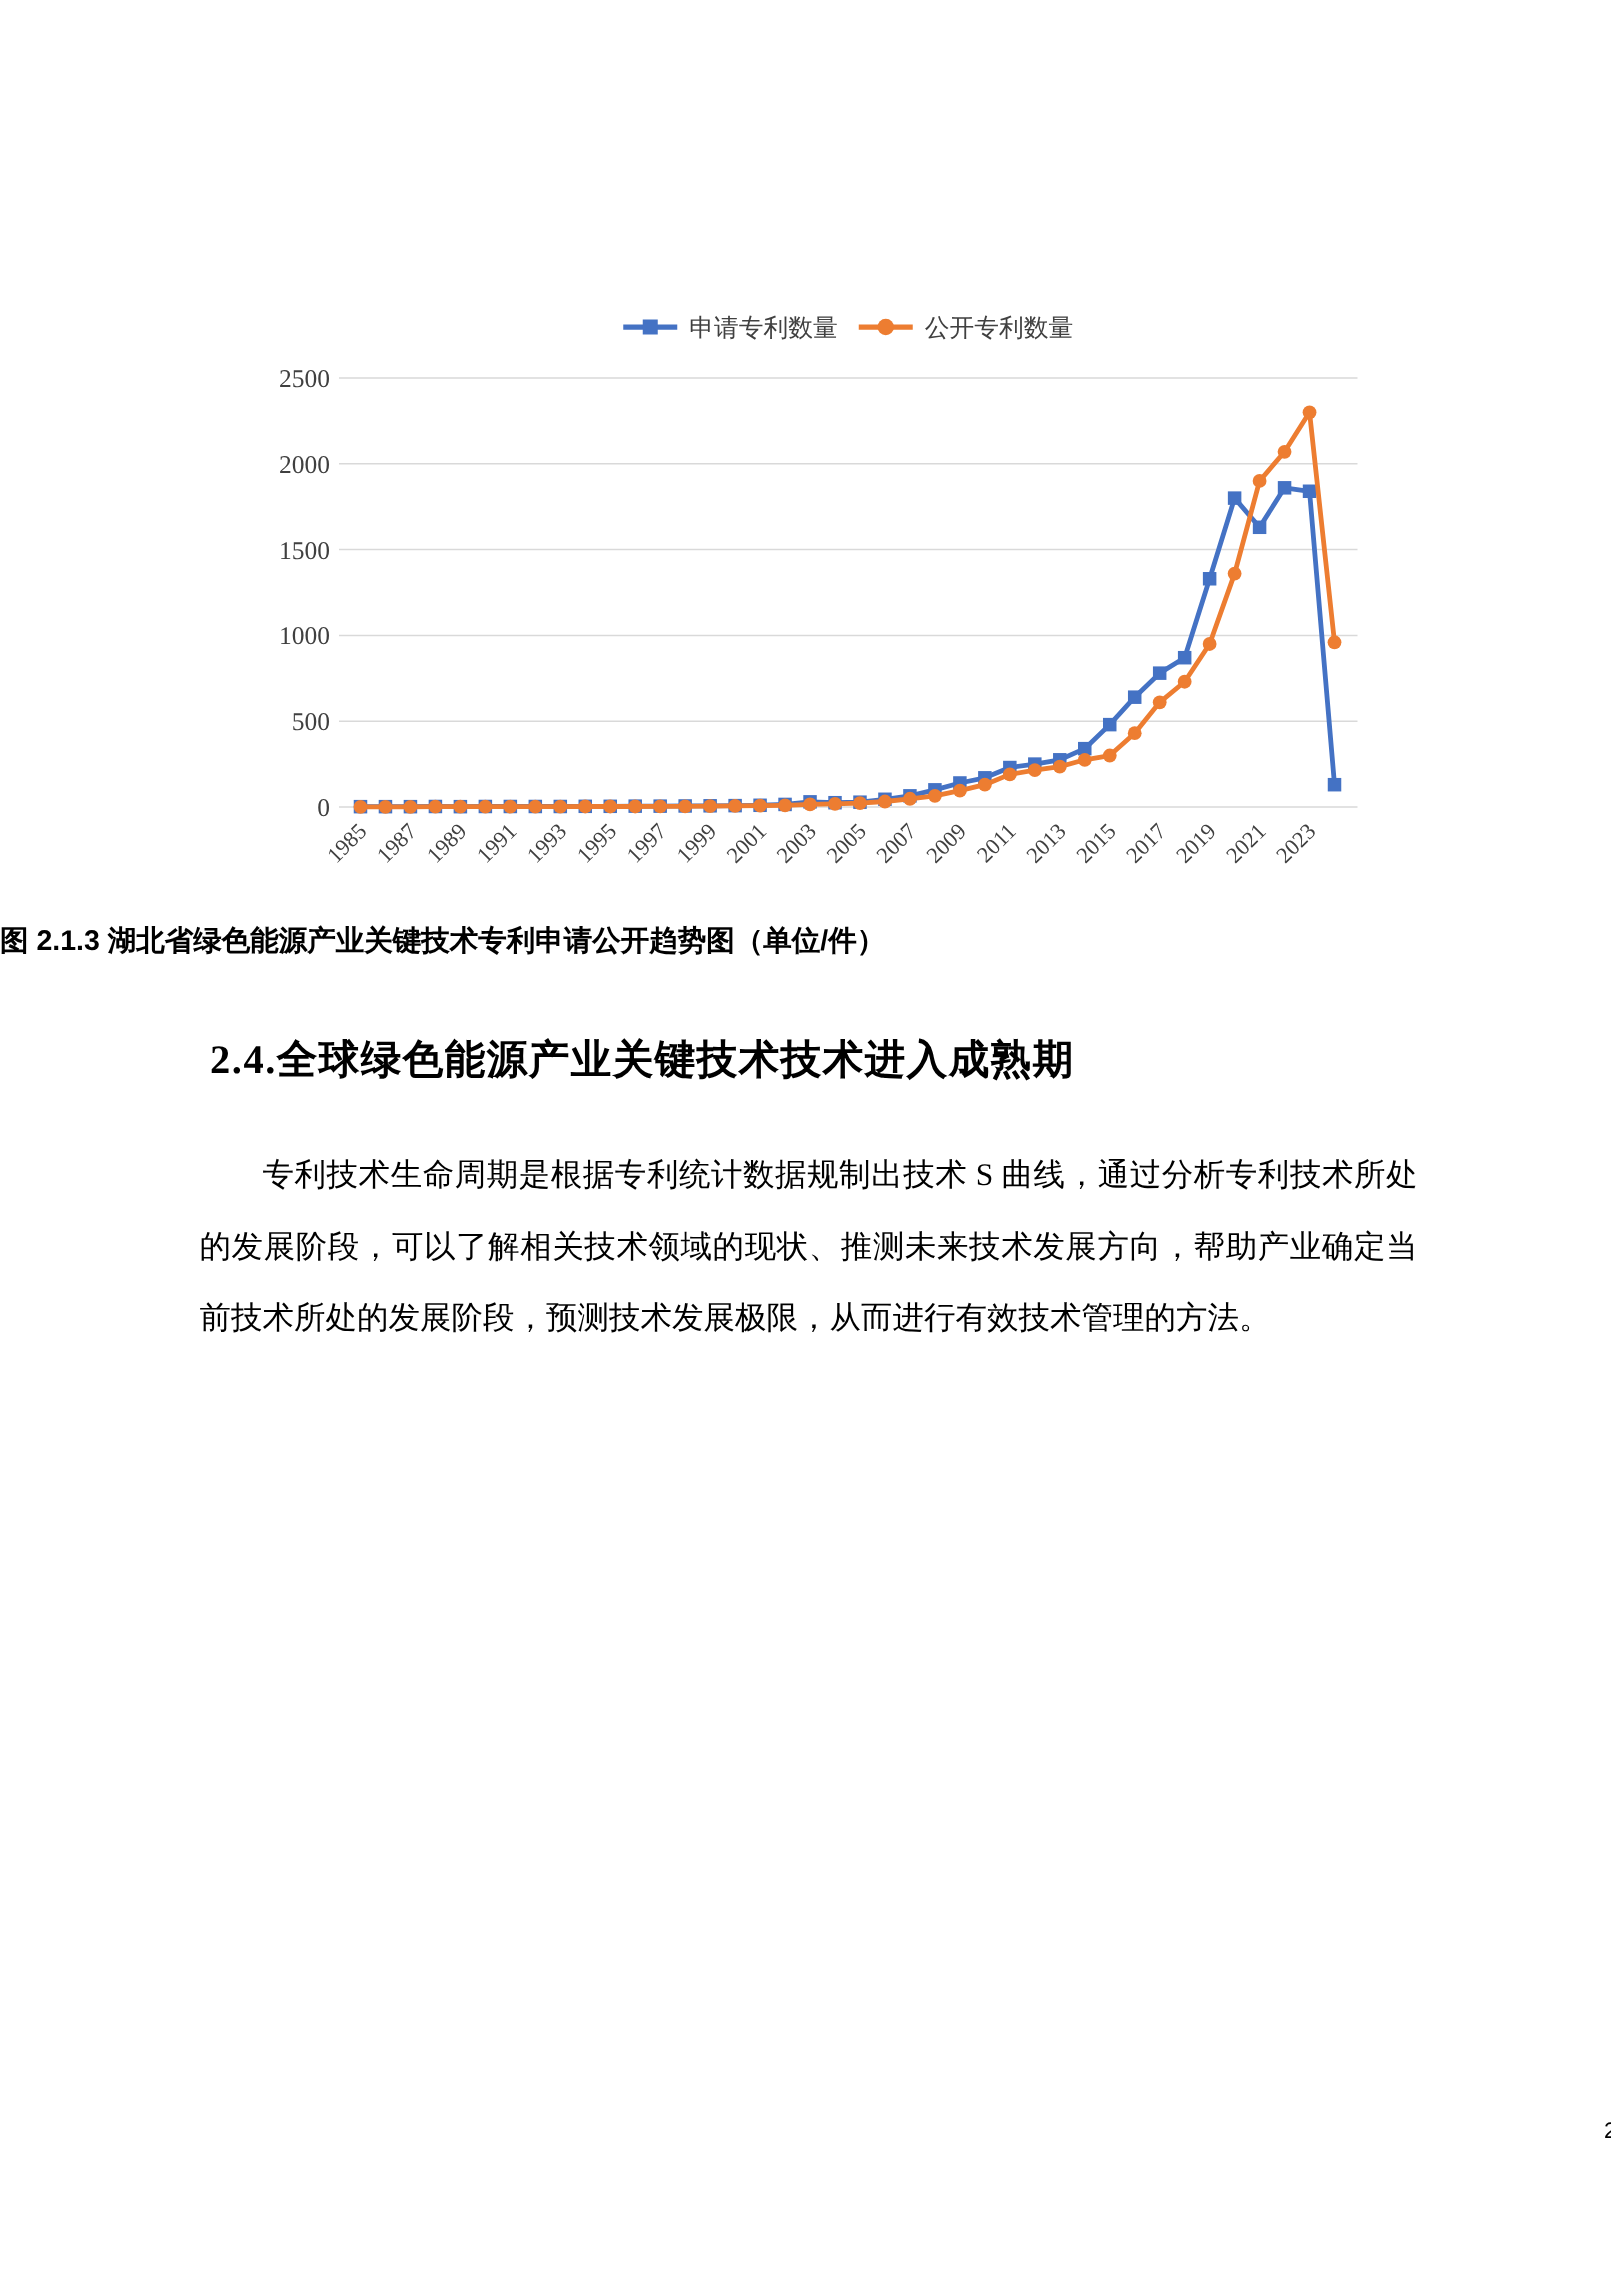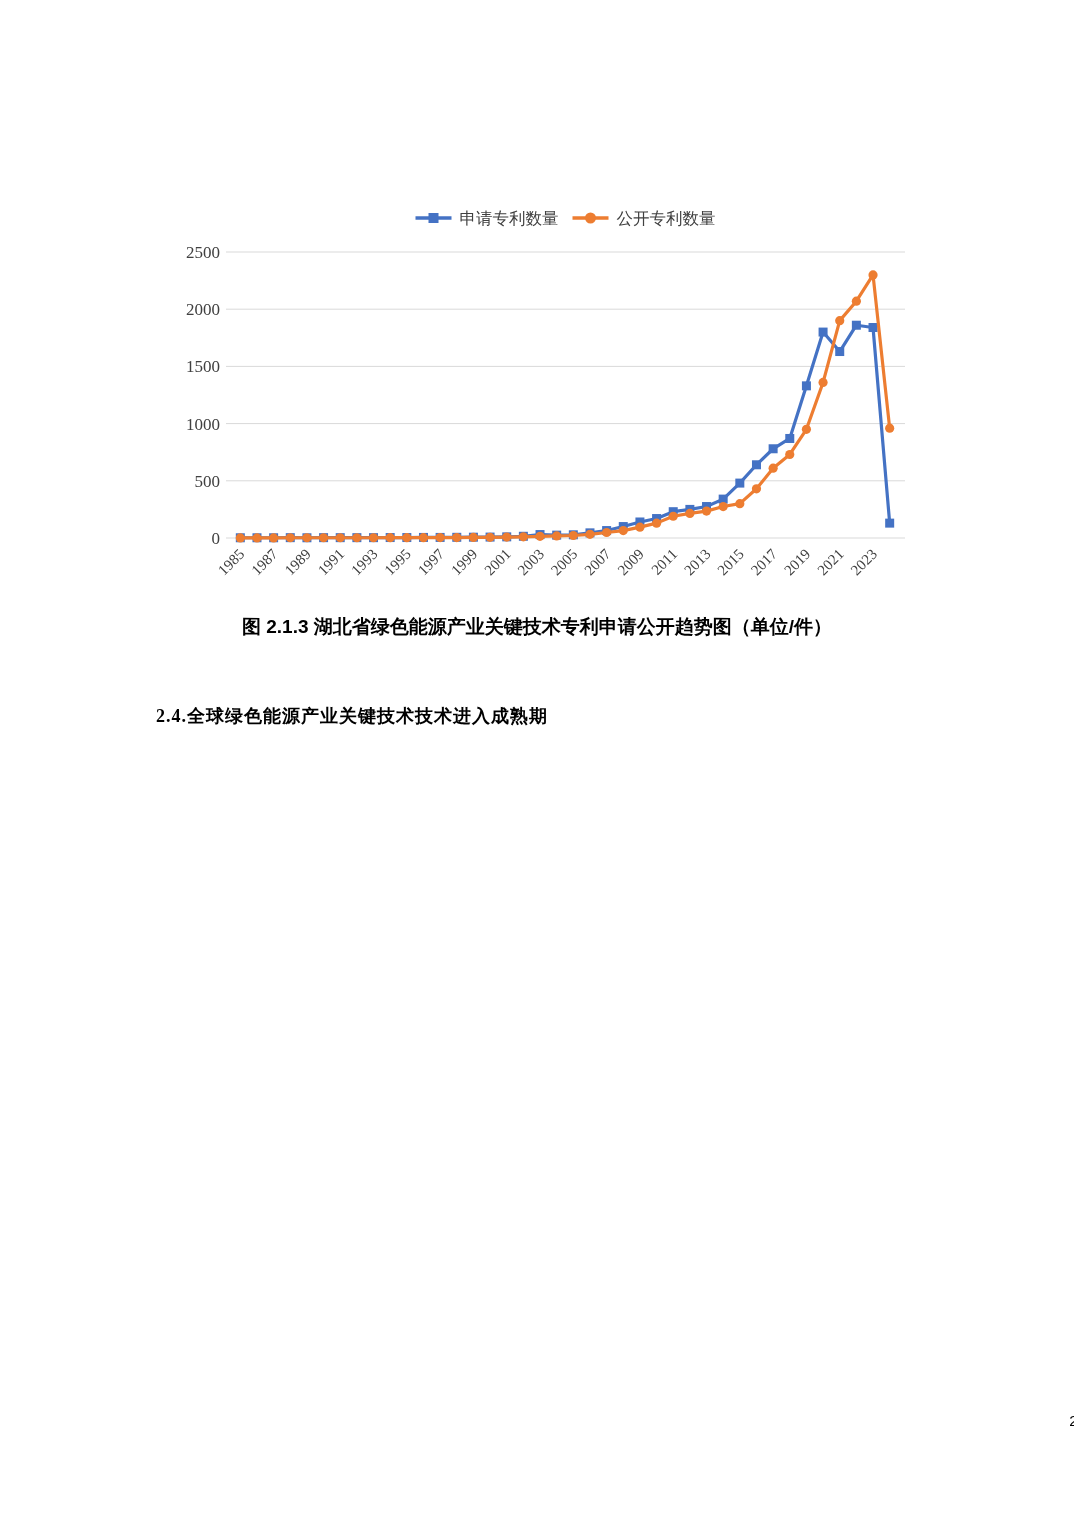--- a/index.html
+++ b/index.html
@@ -3,26 +3,26 @@
 <meta charset="utf-8">
 <style>
   html,body{margin:0;padding:0;}
   body{
     width:1074px;height:1520px;background:#ffffff;position:relative;
     font-family:"Liberation Serif","DejaVu Serif",serif;color:#000;overflow:hidden;
   }
   .figure{position:absolute;left:172px;top:194px;width:764px;height:420px;}
   svg{font-family:"Liberation Serif","DejaVu Serif",serif;}
   .caption{
-    position:absolute;left:0;top:614px;width:1074px;text-align:center;
+    position:absolute;left:0;top:614px;width:1074px;text-align:left;
     font-family:"Liberation Sans","DejaVu Sans",sans-serif;font-weight:bold;font-size:19px;
   }
   .heading{
-    position:absolute;left:140px;top:688px;margin:16px;
-    font-size:18px;font-weight:bold;letter-spacing:1px;
+    position:absolute;left:140px;top:688px;margin:0;
+    font-size:27px;font-weight:bold;letter-spacing:1px;
   }
   .bodytext{
     position:absolute;left:133px;top:760px;width:812px;
     font-size:21px;line-height:47.5px;text-align:justify;
   }
   .bodytext p{margin:0;text-indent:2em;}
   .pagenum{
     position:absolute;left:0;top:1412px;width:1074px;text-align:right;
     font-family:"Liberation Sans","DejaVu Sans",sans-serif;font-size:15px;padding-left:12px;
   }
@@ -155,17 +155,18 @@
         <circle cx="418.5" cy="24" r="5.5" fill="#ED7D31"></circle>
         <text x="444.5" y="30" font-size="16.5" fill="#404040">公开专利数量</text>
       </svg>
   </figure>
 
   <div class="caption">图 2.1.3 湖北省绿色能源产业关键技术专利申请公开趋势图（单位/件）</div>
 
   <h2 class="heading">2.4.全球绿色能源产业关键技术技术进入成熟期</h2>
 
   <div class="bodytext">
+    <p>专利技术生命周期是根据专利统计数据规制出技术 S 曲线，通过分析专利技术所处的发展阶段，可以了解相关技术领域的现状、推测未来技术发展方向，帮助产业确定当前技术所处的发展阶段，预测技术发展极限，从而进行有效技术管理的方法。</p>
   </div>
 
   <div class="pagenum">25</div>
 
 </div>
 
 </body></html>

